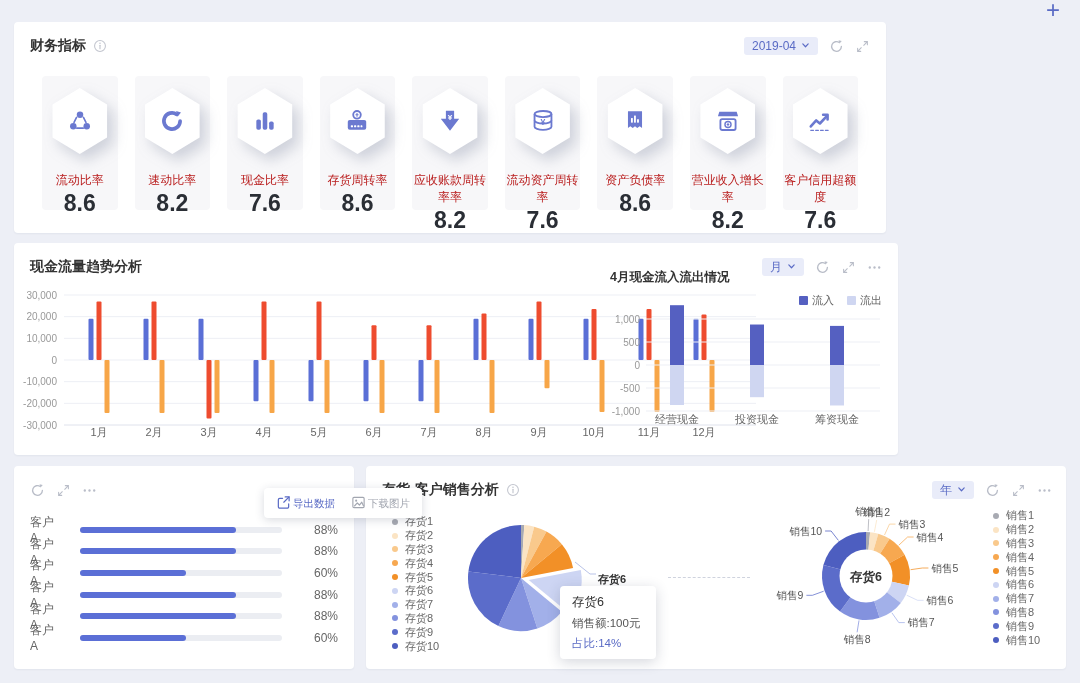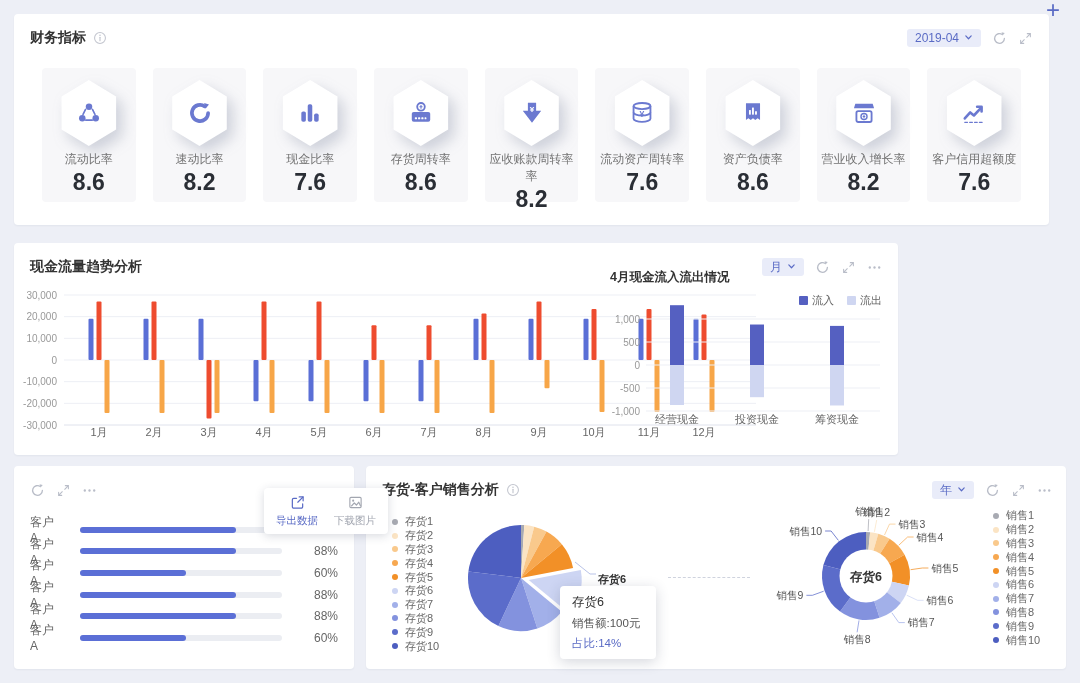--- a/index.html
+++ b/index.html
@@ -4,38 +4,38 @@
 <style>
   html,body{margin:0;padding:0;}
   body{
     width:1080px;height:683px;background:#edeff6;
     font-family:"Liberation Sans","DejaVu Sans",sans-serif;
     -webkit-font-smoothing:antialiased;overflow:hidden;
   }
   .page{position:relative;width:1080px;height:683px;}
   .add-btn{position:absolute;right:20px;top:-2px;color:#5a6bc5;font-size:24px;font-weight:400;cursor:pointer;line-height:24px;}
   .card{position:absolute;background:#fff;border-radius:4px;box-shadow:0 1px 2px rgba(25,30,50,.05);}
-  #card-fin{left:14px;top:14px;width:1035px;height:211px;}
+  #card-fin{left:14px;top:22px;width:872px;height:211px;}
   #card-mid{left:14px;top:243px;width:884px;height:212px;}
   #card-credit{left:14px;top:466px;width:340px;height:203px;}
   #card-inv{left:366px;top:466px;width:700px;height:203px;}
   .card-head{display:flex;align-items:center;padding:14px 16px 0 16px;height:20px;}
   .head-left{display:flex;align-items:center;gap:7px;flex:1;}
   .title{font-size:14px;font-weight:bold;color:#333;}
   .count{font-size:13px;font-weight:bold;color:#333;margin-left:8px;}
   .controls{display:flex;align-items:center;gap:11px;}
   .pill{background:#e9ecf9;color:#5a6bc5;font-size:12px;border-radius:3px;padding:2px 8px;display:flex;align-items:center;gap:5px;cursor:pointer;line-height:14px;}
   .icon-btn{width:15px;height:15px;cursor:pointer;display:flex;align-items:center;justify-content:center;}
   .info{width:14px;height:14px;display:flex;align-items:center;}
   
   .metrics{display:flex;gap:17px;padding:20px 28px 0 28px;}
   .metric-card{flex:1;height:134px;background:#f7f7f9;border-radius:4px;text-align:center;}
   .hex-wrap{width:62px;height:66px;margin:12px auto 0;filter:drop-shadow(6px 7px 7px rgba(100,110,140,.28));}
   .hex{width:62px;height:66px;background:#fff;clip-path:polygon(50% 0,94% 25%,94% 75%,50% 100%,6% 75%,6% 25%);display:flex;align-items:center;justify-content:center;}
-  .m-label{font-size:12px;color:#737373;margin-top:5px;}
+  .m-label{font-size:12px;color:#b91c1c;margin-top:18px;}
   .m-value{font-size:23px;font-weight:bold;color:#2a2e35;margin-top:1px;}
   
   #trend-chart{position:absolute;left:8px;top:40px;}
   .trend-legend{position:absolute;top:21px;left:468px;display:flex;gap:18px;}
   .leg-item{display:flex;align-items:center;gap:5px;font-size:11px;color:#666;cursor:pointer;}
   .leg-dash{width:14px;height:3.5px;border-radius:2px;}
   .inout{position:absolute;right:16px;top:26px;width:280px;height:180px;}
   .inout-title{font-size:12.5px;font-weight:bold;color:#333;margin-left:8px;}
   .inout-legend{position:absolute;top:24px;right:0;display:flex;gap:13px;}
   .leg-sq-item{display:flex;align-items:center;gap:4px;font-size:11px;color:#666;cursor:pointer;}
@@ -44,21 +44,21 @@
   .ax{font-size:10px;fill:#999;}
   .axm{font-size:11px;fill:#666;}
   
   .credit-rows{margin-top:14px;padding:0 16px;}
   .credit-row{display:grid;grid-template-columns:28px 1fr 34px;align-items:center;height:21.7px;gap:22px;}
   .cr-label{font-size:12px;color:#666;}
   .cr-track{height:6px;background:#ebedf2;border-radius:3px;position:relative;cursor:pointer;}
   .cr-fill{position:absolute;left:0;top:0;height:6px;border-radius:3px;background:#5b6fd6;}
   .cr-pct{font-size:12px;color:#666;text-align:right;}
   .menu-pop{position:absolute;left:250px;top:22px;background:#fff;border-radius:4px;box-shadow:0 2px 10px rgba(40,50,80,.18);display:flex;gap:16px;padding:7px 12px 6px;z-index:6;}
-  .menu-item{display:flex;flex-direction:column;align-items:center;gap:2px;font-size:10.5px;cursor:pointer;white-space:nowrap;}
+  .menu-item{display:flex;flex-direction:row;align-items:center;gap:2px;font-size:10.5px;cursor:pointer;white-space:nowrap;}
   .menu-item.blue{color:#5a6bc5;}
   .menu-item.grey{color:#a2a6b0;}
   
   .vlegend{position:absolute;display:flex;flex-direction:column;}
   #pie-legend{left:26px;top:49px;}
   #donut-legend{left:627px;top:43px;}
   .vleg-item{display:flex;align-items:center;gap:7px;font-size:11px;color:#666;height:13.8px;cursor:pointer;}
   .vleg-dot{width:6px;height:6px;border-radius:50%;flex:0 0 6px;}
   #pie-svg{position:absolute;left:78px;top:30px;}
   #donut-svg{position:absolute;left:388px;top:18px;}

